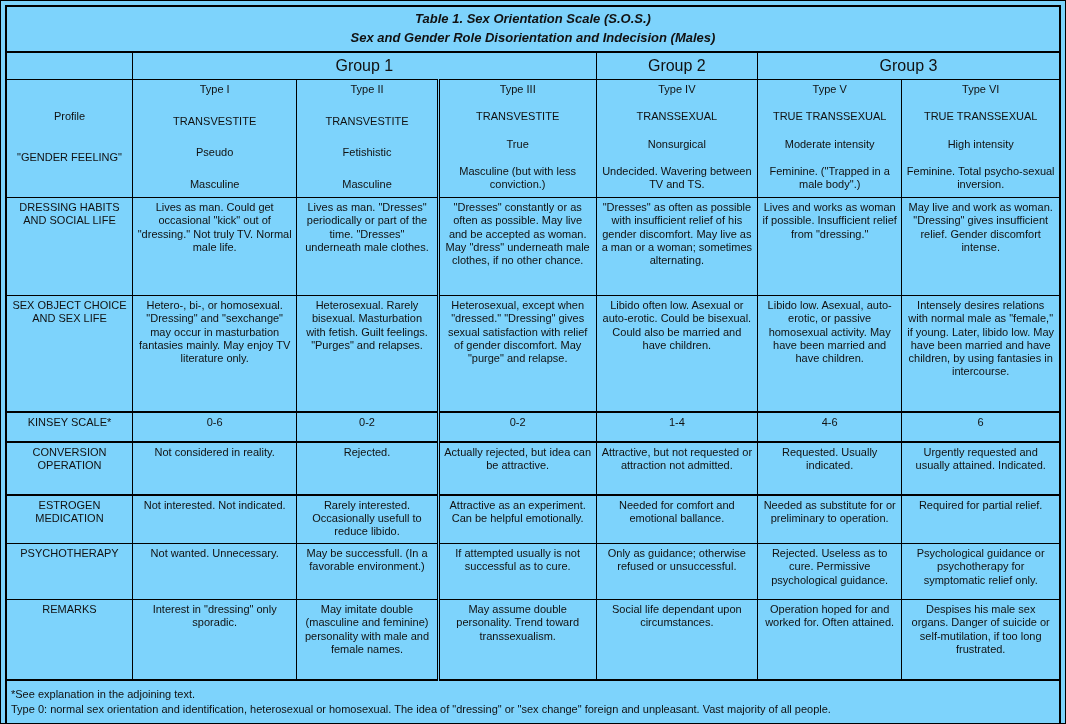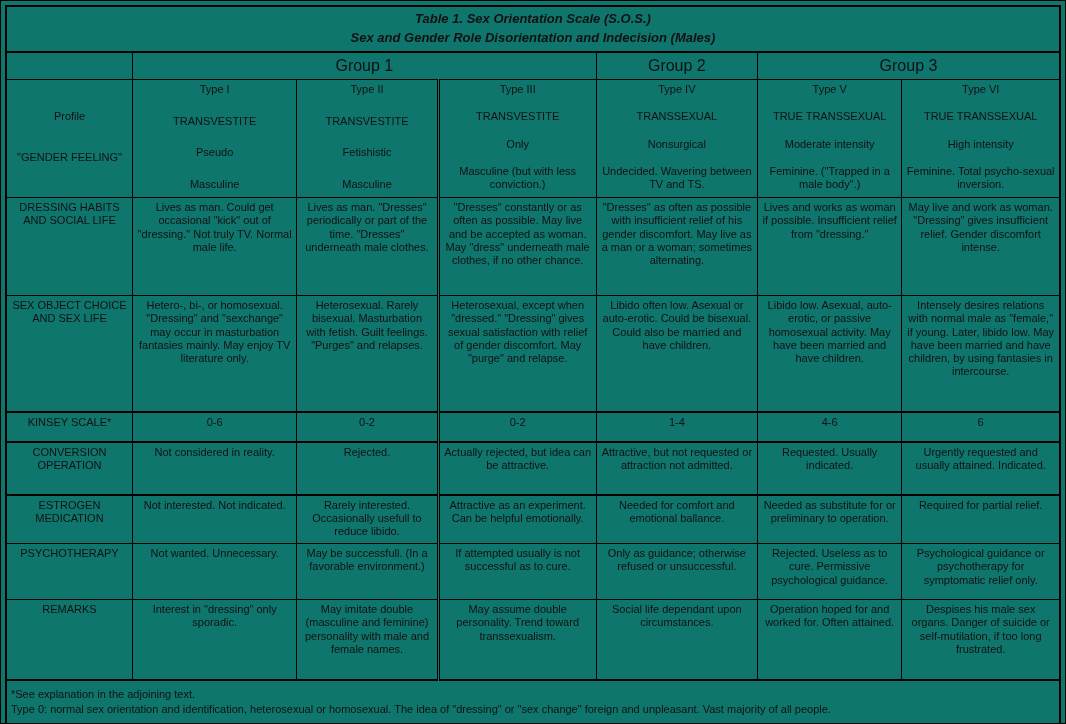--- a/index.html
+++ b/index.html
@@ -1,18 +1,18 @@
 <!DOCTYPE html>
 <html><head>
 <meta charset="utf-8">
 <style>
   html, body { margin: 0; padding: 0; background: #ffffff; }
   .page {
     width: 1066px; height: 724px; box-sizing: border-box;
-    border: 1px solid #000; padding: 4px; background: #0f766e;
+    border: 1px solid #000; padding: 4px; background: #7dd3fc;
     font-family: "Liberation Sans", "DejaVu Sans", sans-serif;
     color: #111;
   }
   table.sos {
     width: 100%; height: 100%;
     border-collapse: collapse; table-layout: fixed;
     border: 2px solid #000;
   }
   td {
     border: 1px solid #000;
@@ -110,21 +110,21 @@
           <div class="pline">Type II</div>
           <div class="pline">TRANSVESTITE</div>
           <div class="pline">Fetishistic</div>
           <div class="pline">Masculine</div>
         </div>
       </td>
       <td class="dbl-left">
         <div class="pflex">
           <div class="pline">Type III</div>
           <div class="pline">TRANSVESTITE</div>
-          <div class="pline">Only</div>
+          <div class="pline">True</div>
           <div class="pline">Masculine (but with less conviction.)</div>
         </div>
       </td>
       <td>
         <div class="pflex">
           <div class="pline">Type IV</div>
           <div class="pline">TRANSSEXUAL</div>
           <div class="pline">Nonsurgical</div>
           <div class="pline">Undecided. Wavering between TV and TS.</div>
         </div>

